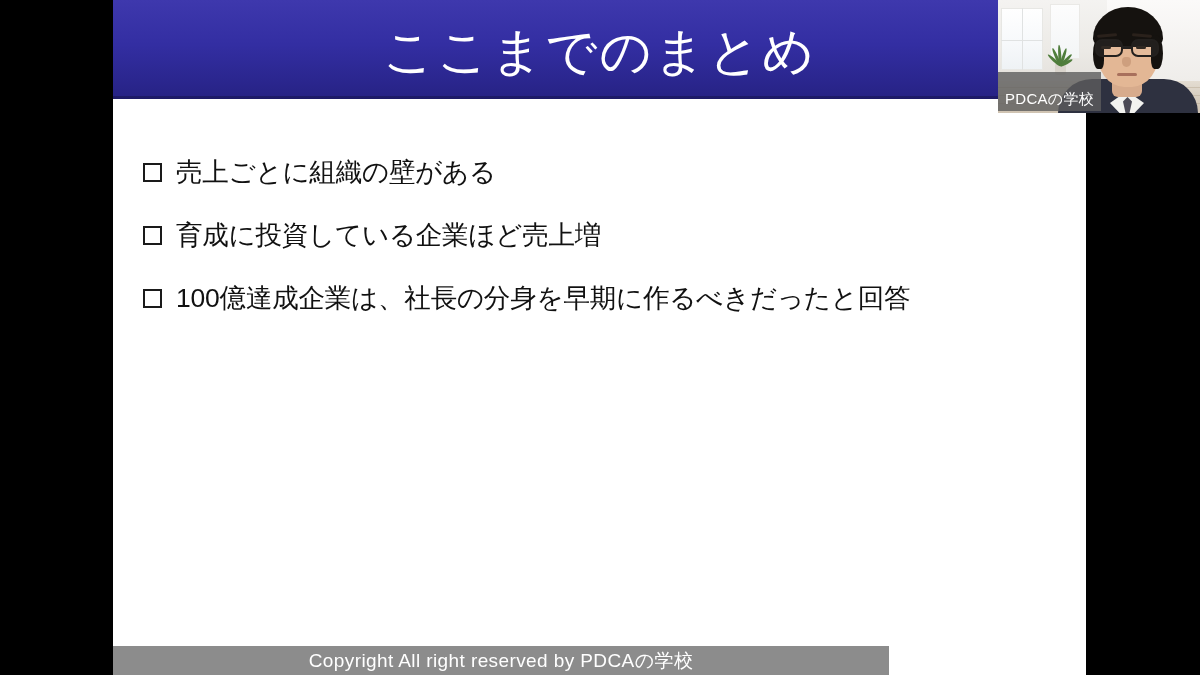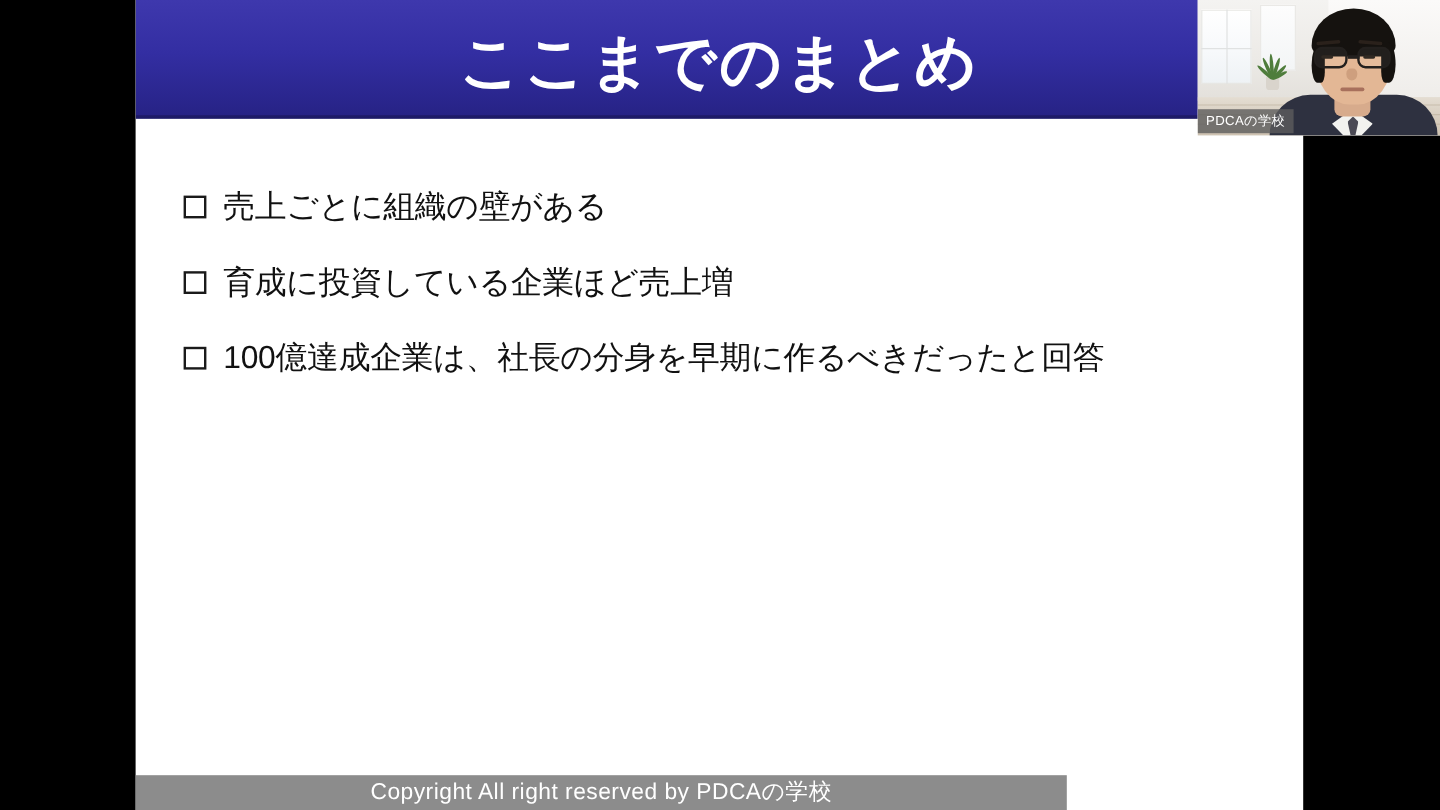--- a/index.html
+++ b/index.html
@@ -48,31 +48,31 @@
     position: absolute;
     left: 0;
     bottom: 0;
     width: 100%;
     height: 3px;
     background: rgba(0,0,0,0.22);
   }
   #slide-title {
     color: #ffffff;
     font-size: 51px;
-    font-weight: 700;
+    font-weight: 400;
     letter-spacing: 2px;
     line-height: 1;
     margin-top: 4px;
     white-space: nowrap;
   }
 
   
   #bullet-list {
     position: absolute;
-    left: 40px;
+    left: 30px;
     top: 155px;
     width: 930px;
   }
   .bullet-row {
     display: flex;
     align-items: flex-start;
     margin-bottom: 28px;
   }
   .bullet-box {
     flex: 0 0 auto;
@@ -311,24 +311,24 @@
     left: 47px; bottom: 37px;
     width: 20px; height: 3px;
     background: #a8705c;
     border-radius: 3px;
   }
 
   #webcam-name {
     position: absolute;
     left: 0px;
     bottom: 2px;
-    padding: 4px 7px 3px 7px;
+    padding: 18px 7px 3px 7px;
     background: rgba(92,92,92,0.80);
     color: #ffffff;
-    font-size: 11px;
+    font-size: 15px;
     line-height: 1.2;
     letter-spacing: 0.3px;
     white-space: nowrap;
   }
 
   
 </style>
 </head>
 <body>
 

